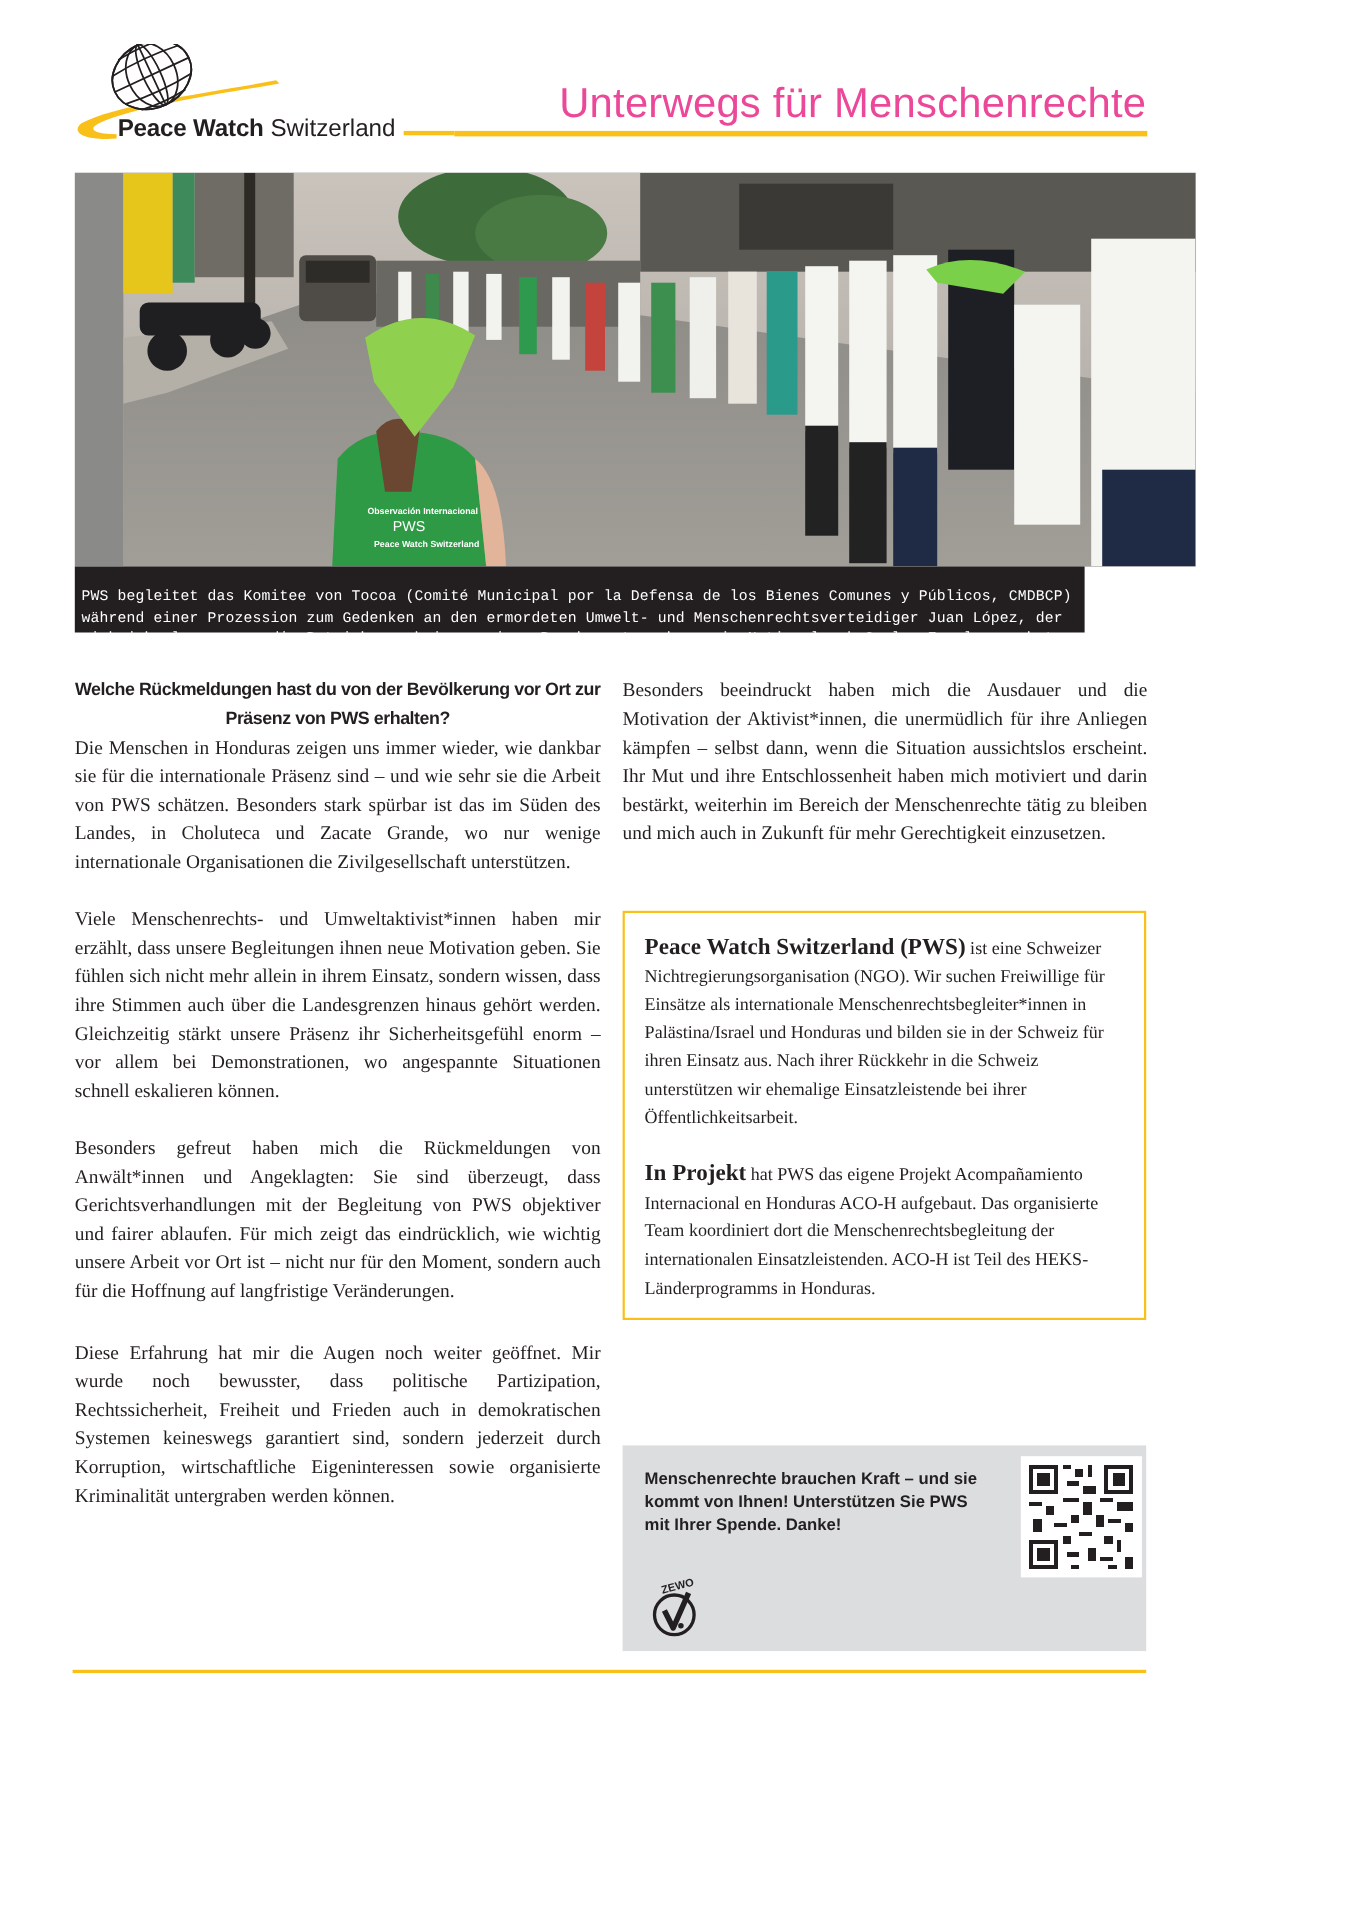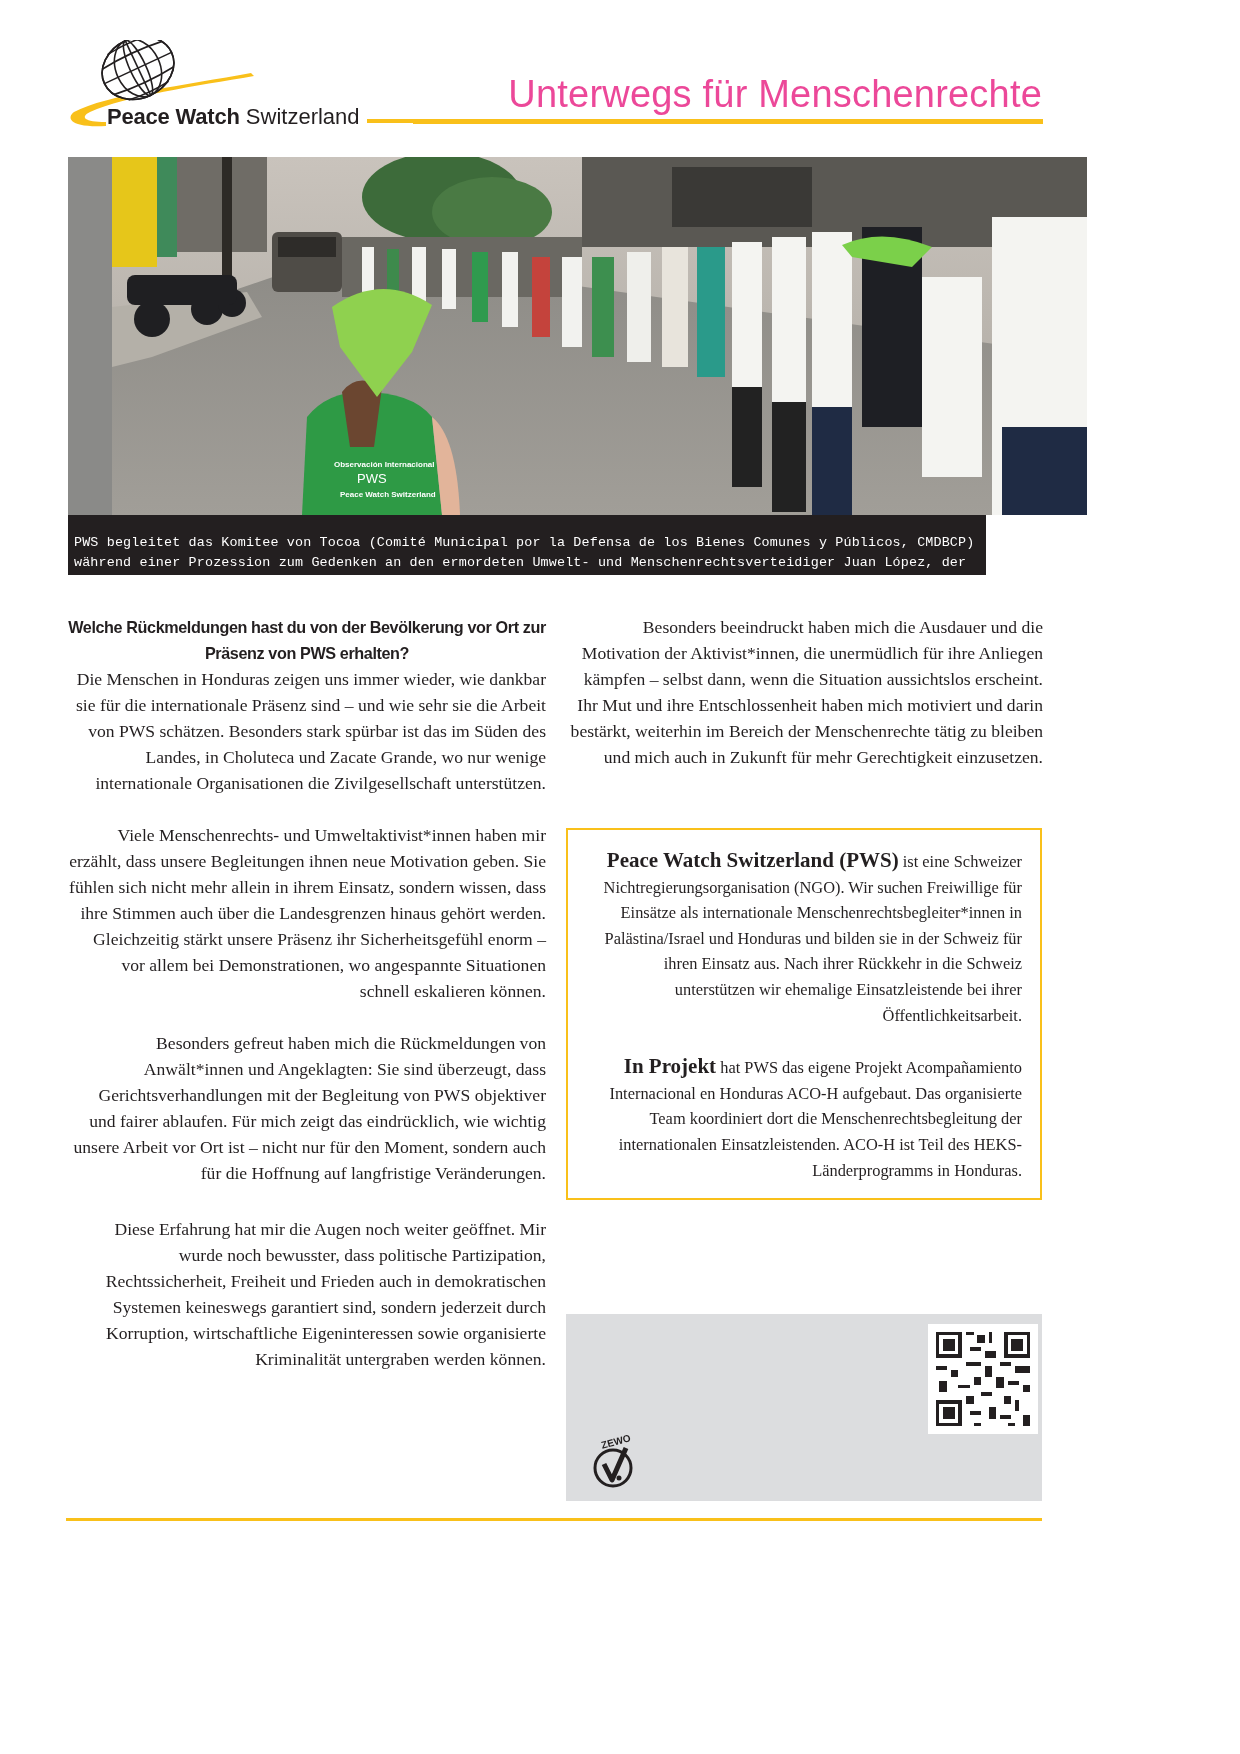--- a/index.html
+++ b/index.html
@@ -18,21 +18,21 @@
   
   .photo { left:68px; top:157px; width:975px; height:358px; overflow:hidden; background:#8a8a88;padding-left:44px; }
   .caption { left:68px; top:515px; width:918px; height:60px; background:#231f20; color:#ffffff; font-family:Liberation Mono, monospace; font-size:13.4px; line-height:19.5px; padding:18px 6px; box-sizing:border-box; letter-spacing:0.15px; }
   .caption i { font-style:italic; }
 
   
   .col { font-size:17.6px; line-height:26px; text-align:justify; hyphens:manual; }
   .col-left { left:68px; top:614px; width:478px; }
   .col-right { left:566px; top:614px; width:477px; }
   .q { font-family:"Liberation Sans", sans-serif; font-weight:bold; font-size:16.2px; line-height:26px; text-align:center; letter-spacing:-0.4px; transform-origin:left; }
-  .p { margin:0;text-align:right; }
+  .p { margin:0; }
   .gap { height:26px; }
 
   
   .infobox { left:566px; top:828px; width:476px; height:372px; border:2px solid #f9c01a; box-sizing:border-box; padding:18px 18px 0 18px; font-size:16.4px; line-height:25.6px; color:#231f20; }
   .infobox b { font-size:21px; font-weight:bold; }
 
   
   .donation { left:566px; top:1314px; width:476px; height:187px; background:#dcdddf; }
   .don-text { left:20px; top:20px; width:320px; font-family:"Liberation Sans", sans-serif; font-weight:bold; font-size:15.2px; line-height:21px; color:#231f20; }
   .qr { left:362px; top:10px; width:110px; height:110px; background:#ffffff; }
@@ -170,20 +170,21 @@
   <p class="p">
     <b>Peace Watch Switzerland (PWS)</b><span> ist eine Schweizer Nichtregierungsorganisation (NGO). Wir suchen Freiwil­lige für Einsätze als internationale Menschenrechtsbeglei­ter*innen in Palästina/Israel und Honduras und bilden sie in der Schweiz für ihren Einsatz aus. Nach ihrer Rückkehr in die Schweiz unterstützen wir ehemalige Einsatzleisten­de bei ihrer Öffentlichkeitsarbeit.</span>
   </p>
   <div style="height:26px"></div>
   <p class="p">
     <b>In Projekt</b><span> hat PWS das eigene Projekt Acompaña­miento Internacional en Honduras ACO-H aufgebaut. Das organisierte Team koordiniert dort die Menschen­rechtsbegleitung der internationalen Einsatzleistenden. ACO-H ist Teil des HEKS-Länderprogramms in Honduras.</span>
   </p>
 </div>
 
 <div class="abs donation">
+  <div class="abs don-text">Menschenrechte brauchen Kraft – und sie kommt von Ihnen! Unterstützen Sie PWS mit Ihrer Spende. Danke!</div>
   <div class="abs qr">
     <svg width="110" height="110" viewBox="0 0 29 29" shape-rendering="crispEdges">
       <rect width="29" height="29" fill="#fff"></rect>
       <g fill="#231f20">
         <rect x="2" y="2" width="7" height="7"></rect>
           <rect x="3" y="3" width="5" height="5" fill="#fff"></rect>
           <rect x="4" y="4" width="3" height="3"></rect>
         <rect x="20" y="2" width="7" height="7"></rect>
           <rect x="21" y="3" width="5" height="5" fill="#fff"></rect>
           <rect x="22" y="4" width="3" height="3"></rect>

